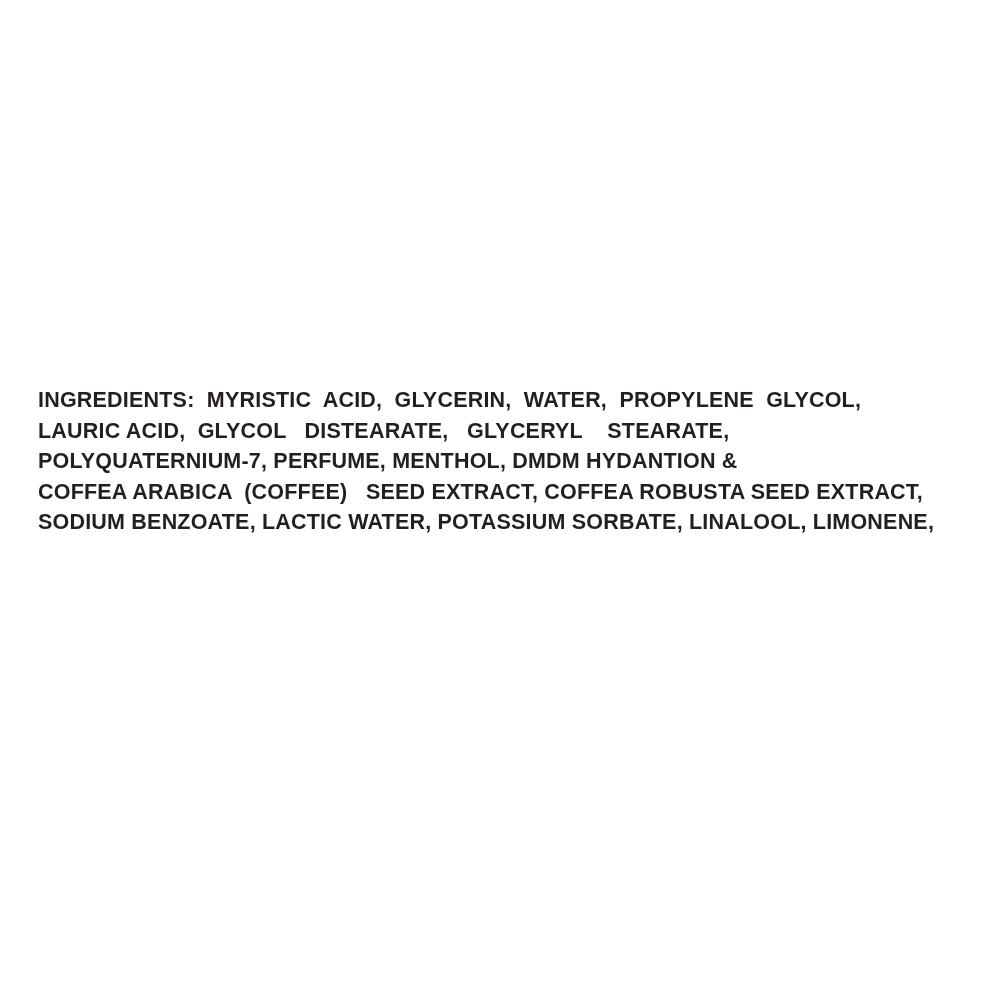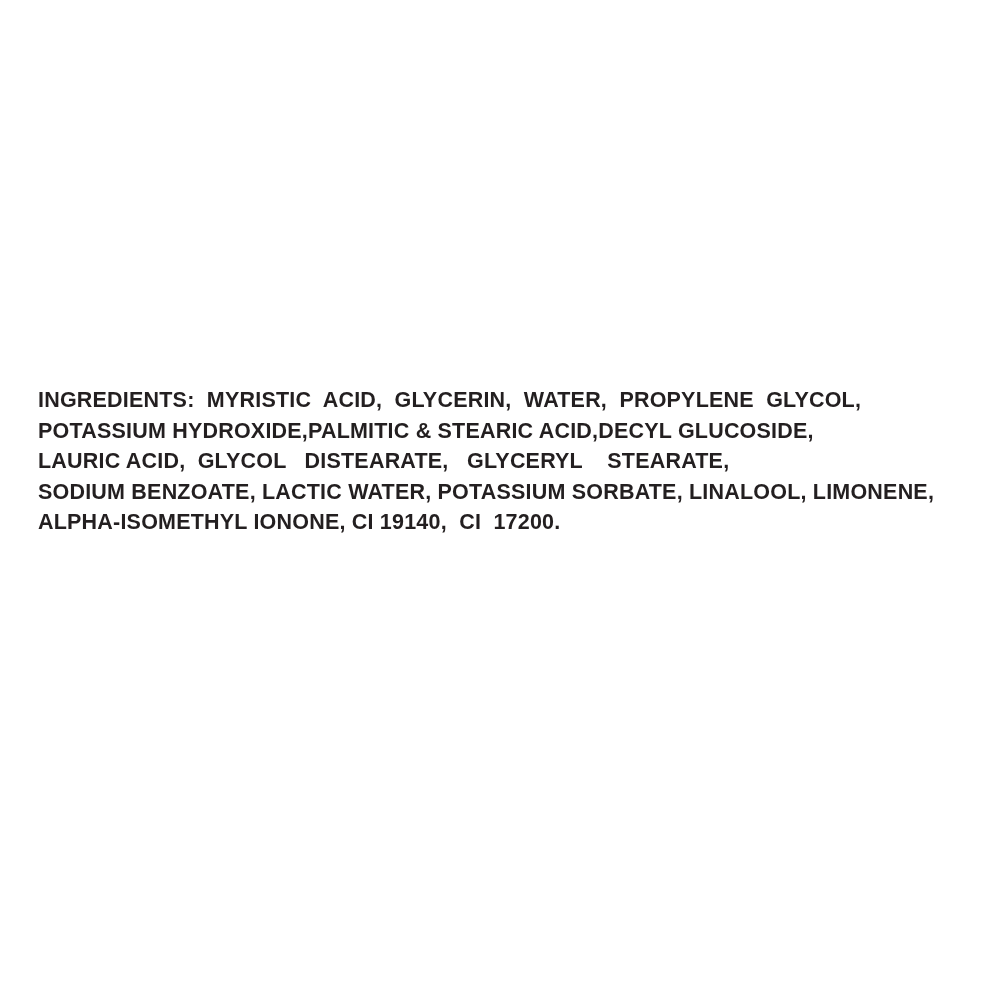--- a/index.html
+++ b/index.html
@@ -34,18 +34,18 @@
     letter-spacing: 0.2px;
     white-space: pre;
   }
 </style>
 </head>
 <body>
 
 <div class="page">
   <div class="ingredients-block">
     <div class="ing-line">INGREDIENTS:  MYRISTIC  ACID,  GLYCERIN,  WATER,  PROPYLENE  GLYCOL,</div>
-    <div class="ing-line">POTASSIUM HYDROXIDE,PALMITIC &amp; STEARIC ACID,DECYL GLUCOSIDE,</div>
     <div class="ing-line">LAURIC ACID,  GLYCOL   DISTEARATE,   GLYCERYL    STEARATE,</div>
+    <div class="ing-line">POLYQUATERNIUM-7, PERFUME, MENTHOL, DMDM HYDANTION &amp;</div>
+    <div class="ing-line">COFFEA ARABICA  (COFFEE)   SEED EXTRACT, COFFEA ROBUSTA SEED EXTRACT,</div>
     <div class="ing-line">SODIUM BENZOATE, LACTIC WATER, POTASSIUM SORBATE, LINALOOL, LIMONENE,</div>
-    <div class="ing-line">ALPHA-ISOMETHYL IONONE, CI 19140,  CI  17200.</div>
   </div>
 </div>
 
 </body></html>

